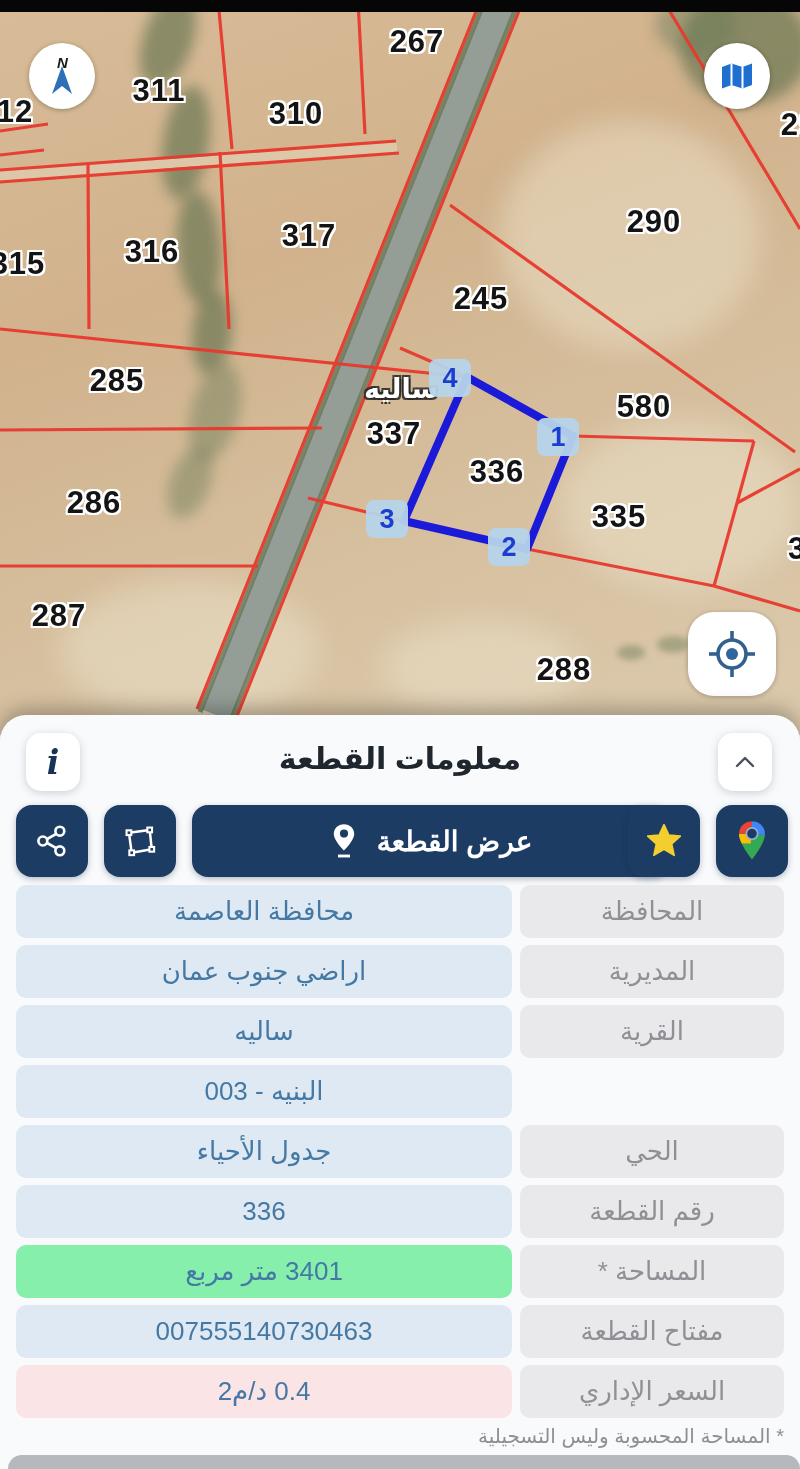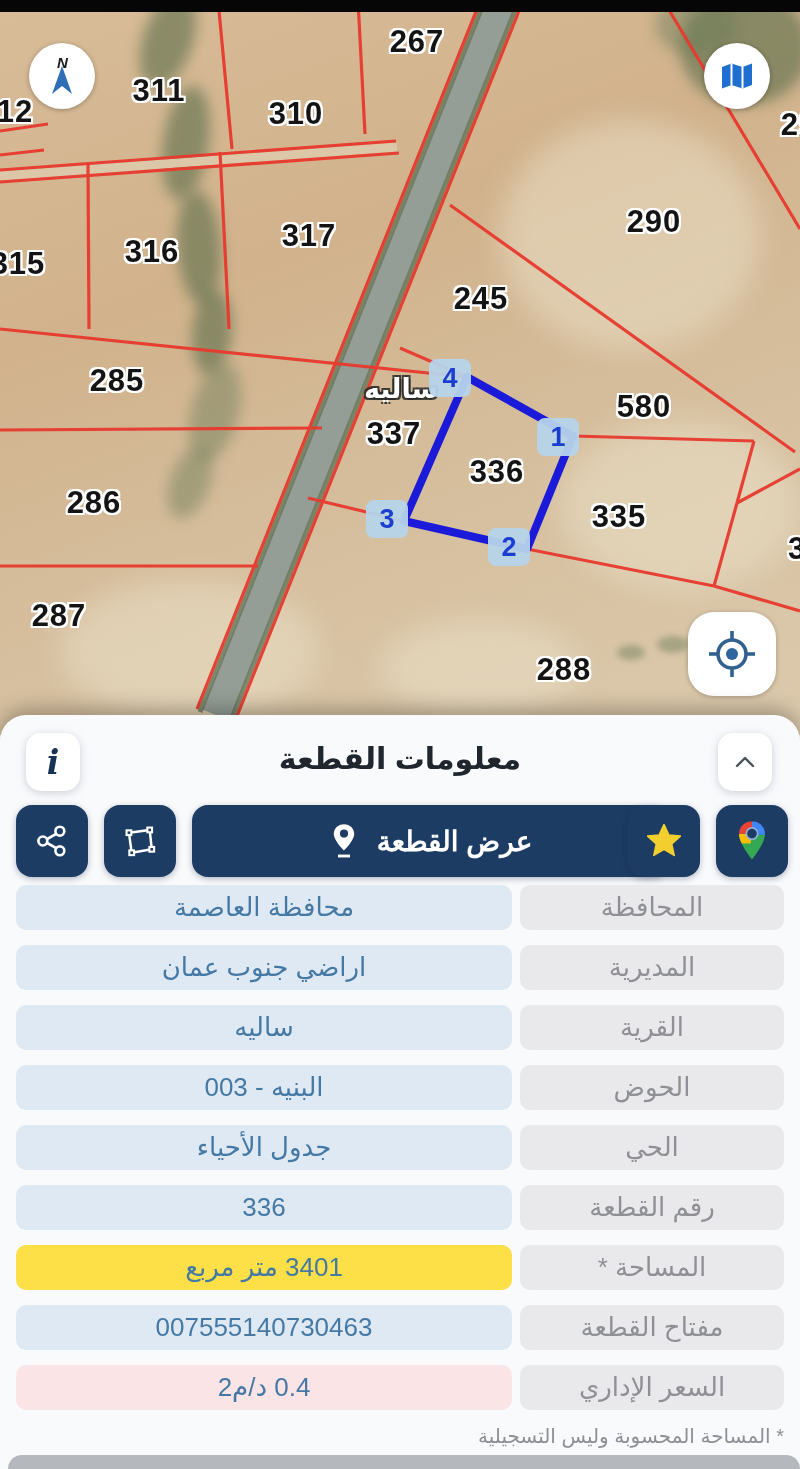--- a/index.html
+++ b/index.html
@@ -67,24 +67,24 @@
   }
   #share-btn{left:16px;width:72px;}
   #polygon-btn{left:104px;width:72px;}
   #view-btn{left:192px;width:477px;gap:18px;flex-direction:row;}
   #star-btn{left:628px;width:72px;}
   #gmaps-btn{left:716px;width:72px;}
   #view-btn .lbl{color:#fff;font-size:28px;font-weight:600;}
   
   #rows{position:absolute;left:0;top:170px;width:100%;}
   .row{position:absolute;left:0;width:100%;height:53px;}
-  .cell{position:absolute;top:0;height:45px;border-radius:10px;display:flex;align-items:center;justify-content:center;}
+  .cell{position:absolute;top:0;height:53px;border-radius:10px;display:flex;align-items:center;justify-content:center;}
   .cell.value{left:16px;width:496px;background:#dfe9f3;color:#4579a5;font-size:26px;}
   .cell.label{left:520px;width:264px;background:#e9e9ec;color:#8f9095;font-size:26px;}
-  .row.area .cell.value{background:#fde047;}
+  .row.area .cell.value{background:#86efac;}
   .row.price .cell.value{background:#fbe4e6;}
   #footnote{
     position:absolute;top:709px;right:16px;left:16px;text-align:right;
     font-size:20px;color:#8c8f94;
   }
   #bottom-strip{
     position:absolute;top:740px;left:8px;width:792px;height:14px;
     background:#b5b8bd;border-radius:14px 14px 0 0;
   }
 </style>
@@ -275,21 +275,20 @@
       <div class="row default" style="top: 60px;">
         <div class="cell value">اراضي جنوب عمان</div>
         <div class="cell label">المديرية</div>
       </div>
       <div class="row default" style="top: 120px;">
         <div class="cell value">ساليه</div>
         <div class="cell label">القرية</div>
       </div>
       <div class="row default" style="top: 180px;">
         <div class="cell value">البنيه - 003</div>
-        <div class="cell label">الحوض</div>
       </div>
       <div class="row default" style="top: 240px;">
         <div class="cell value">جدول الأحياء</div>
         <div class="cell label">الحي</div>
       </div>
       <div class="row default" style="top: 300px;">
         <div class="cell value">336</div>
         <div class="cell label">رقم القطعة</div>
       </div>
       <div class="row area" style="top: 360px;">

